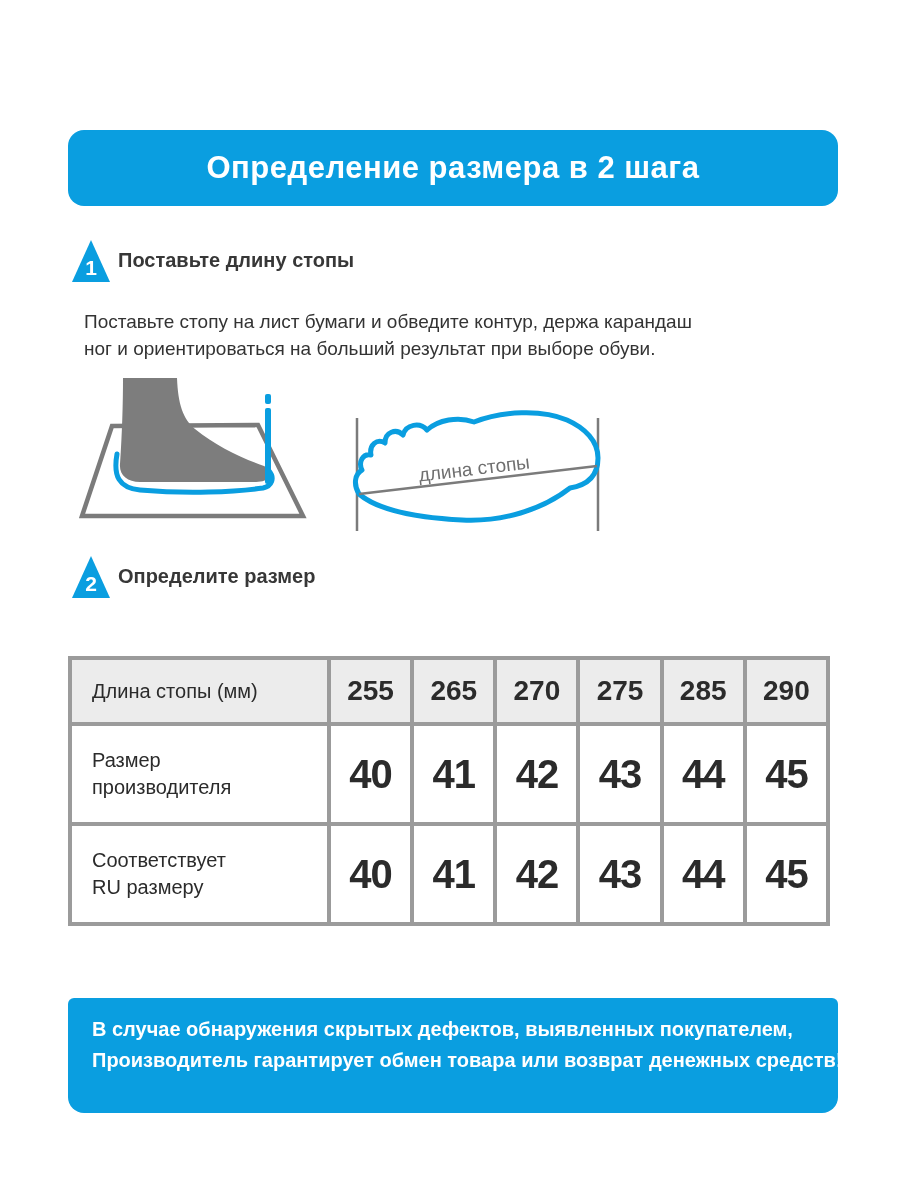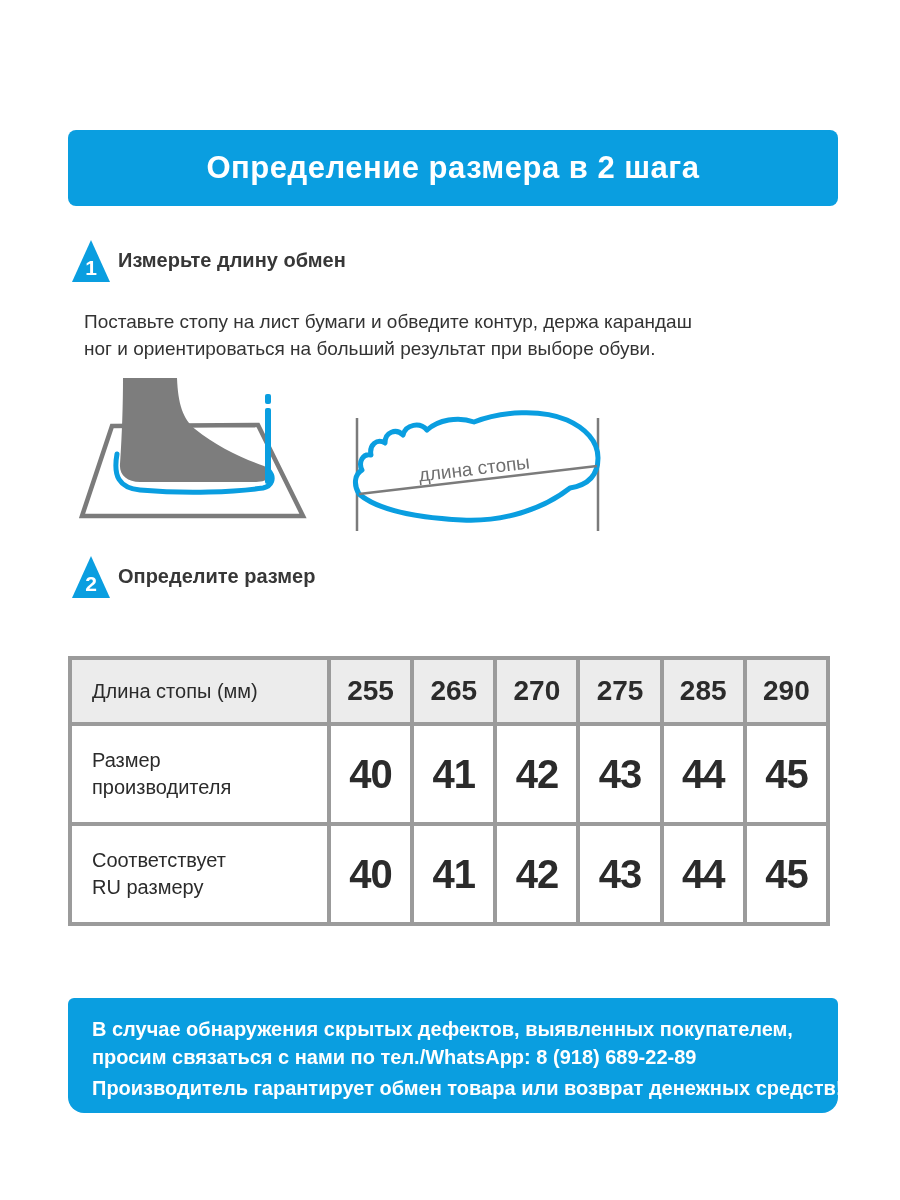--- a/index.html
+++ b/index.html
@@ -4,21 +4,21 @@
 <style>
   html,body { margin:0; padding:0; background:#ffffff; }
   .page {
     position:relative; width:900px; height:1200px; background:#ffffff;
     font-family:"Liberation Sans","DejaVu Sans",sans-serif; overflow:hidden;
   }
 
   
   .header-banner {
     position:absolute; left:68px; top:130px; width:770px; height:76px;
-    background:#0a9ee0; border-radius:8px;
+    background:#0a9ee0; border-radius:16px;
     display:flex; align-items:center; justify-content:center;
   }
   .header-banner .title {
     color:#ffffff; font-size:31px; font-weight:bold; letter-spacing:0.5px;
   }
 
   
   .step-tri {
     position:absolute; width:38px; height:42px; background:#0a9ee0;
     clip-path:polygon(50% 0, 100% 100%, 0 100%);
@@ -65,21 +65,21 @@
 
 <div class="page">
 
   <div class="header-banner">
     <div class="title">Определение размера в 2 шага</div>
   </div>
 
   <div class="step-tri" style="left:72px; top:240px;">
     <span class="num">1</span>
   </div>
-  <div class="step-title" style="top:249px;">Измерьте длину обмен</div>
+  <div class="step-title" style="top:249px;">Поставьте длину стопы</div>
 
   <div class="para" style="top:308px; width:780px;">
     <div>Поставьте стопу на лист бумаги и обведите контур, держа карандаш</div>
     <div>ног и ориентироваться на больший результат при выборе обуви.</div>
   </div>
 
   <svg class="illustrations" width="540" height="162" viewBox="0 0 540 162">
 
     <g>
       <polygon points="42,48 188,47 233,138 12,138" fill="#ffffff" stroke="#7b7b7b" stroke-width="4.5"></polygon>
@@ -137,17 +137,16 @@
       <td class="num-cell">42</td>
       <td class="num-cell">43</td>
       <td class="num-cell">44</td>
       <td class="num-cell">45</td>
     </tr>
   </tbody>
     </table>
 
   <div class="footer-banner">
     <div class="fline">В случае обнаружения скрытых дефектов, выявленных покупателем,</div>
-    <div class="fline">просим связаться с нами по тел./WhatsApp: 8 (918) 689-22-89</div>
     <div class="fline last">Производитель гарантирует обмен товара или возврат денежных средств!</div>
   </div>
 
 </div>
 
 </body></html>

